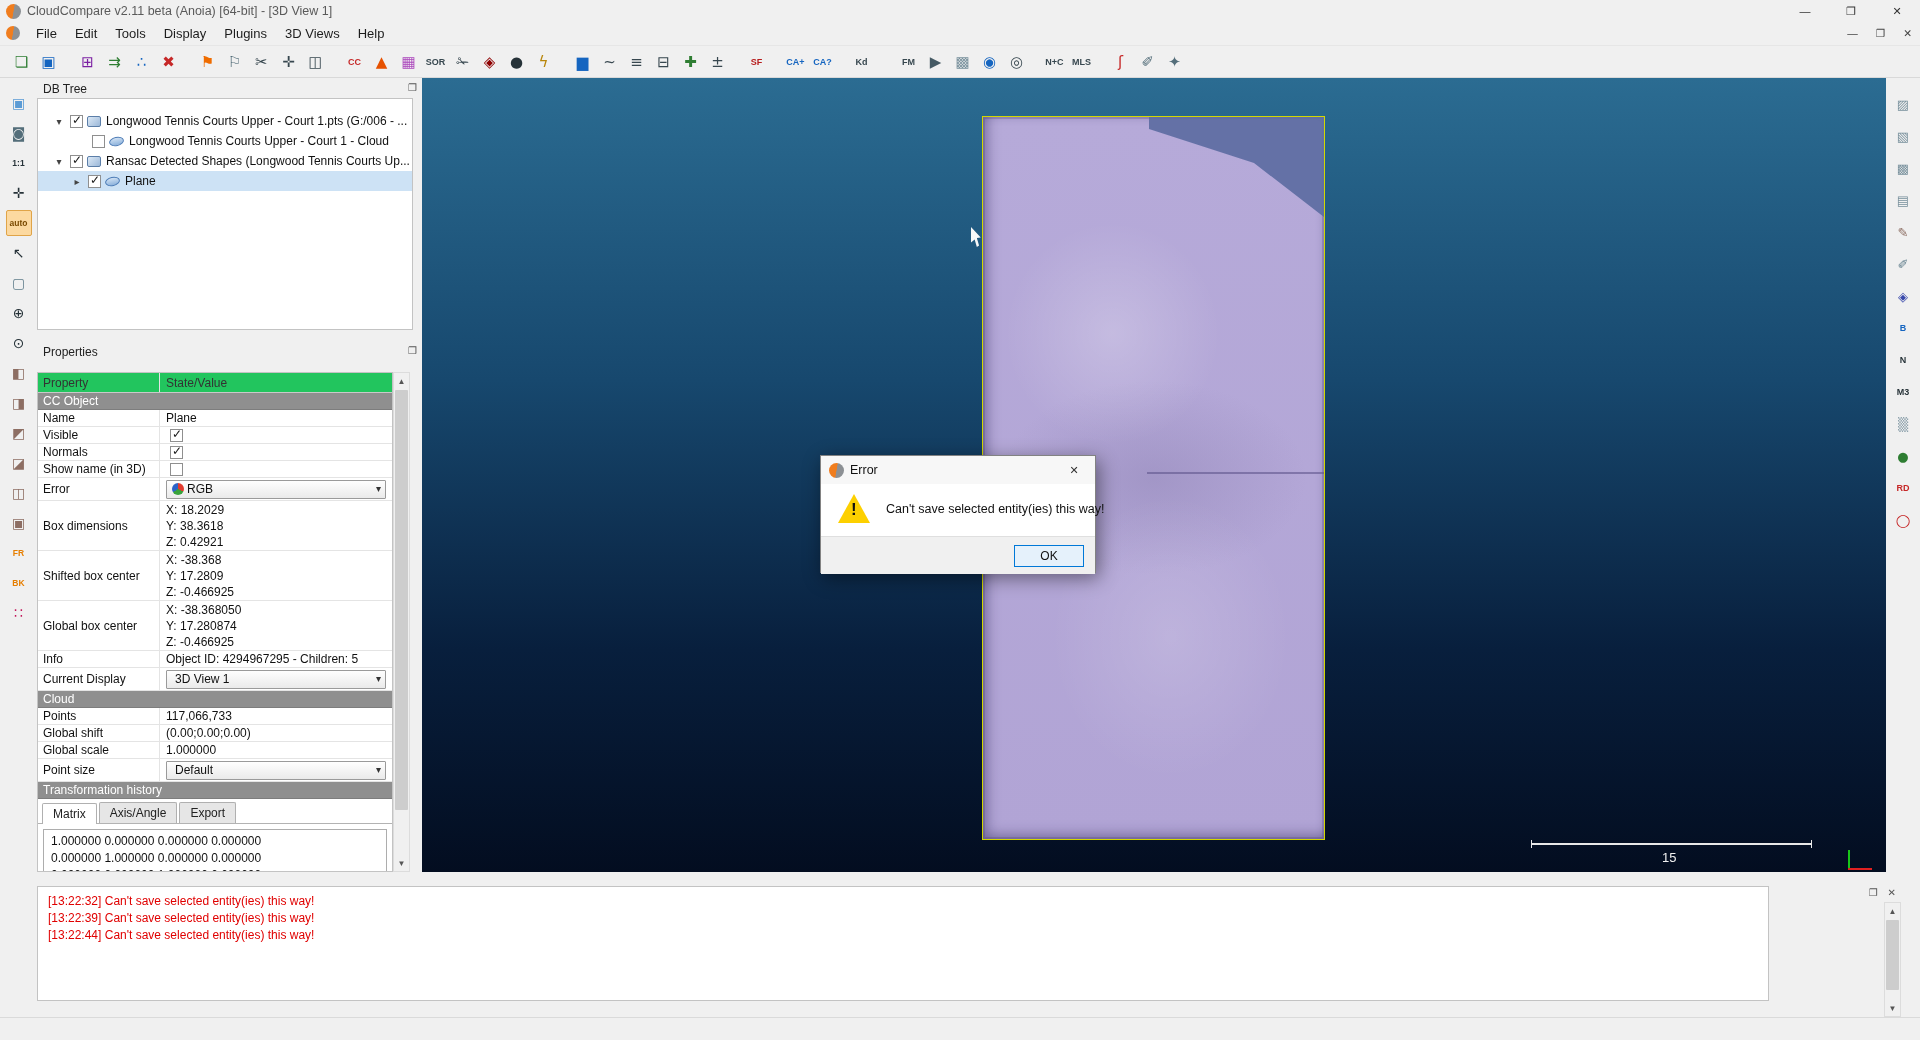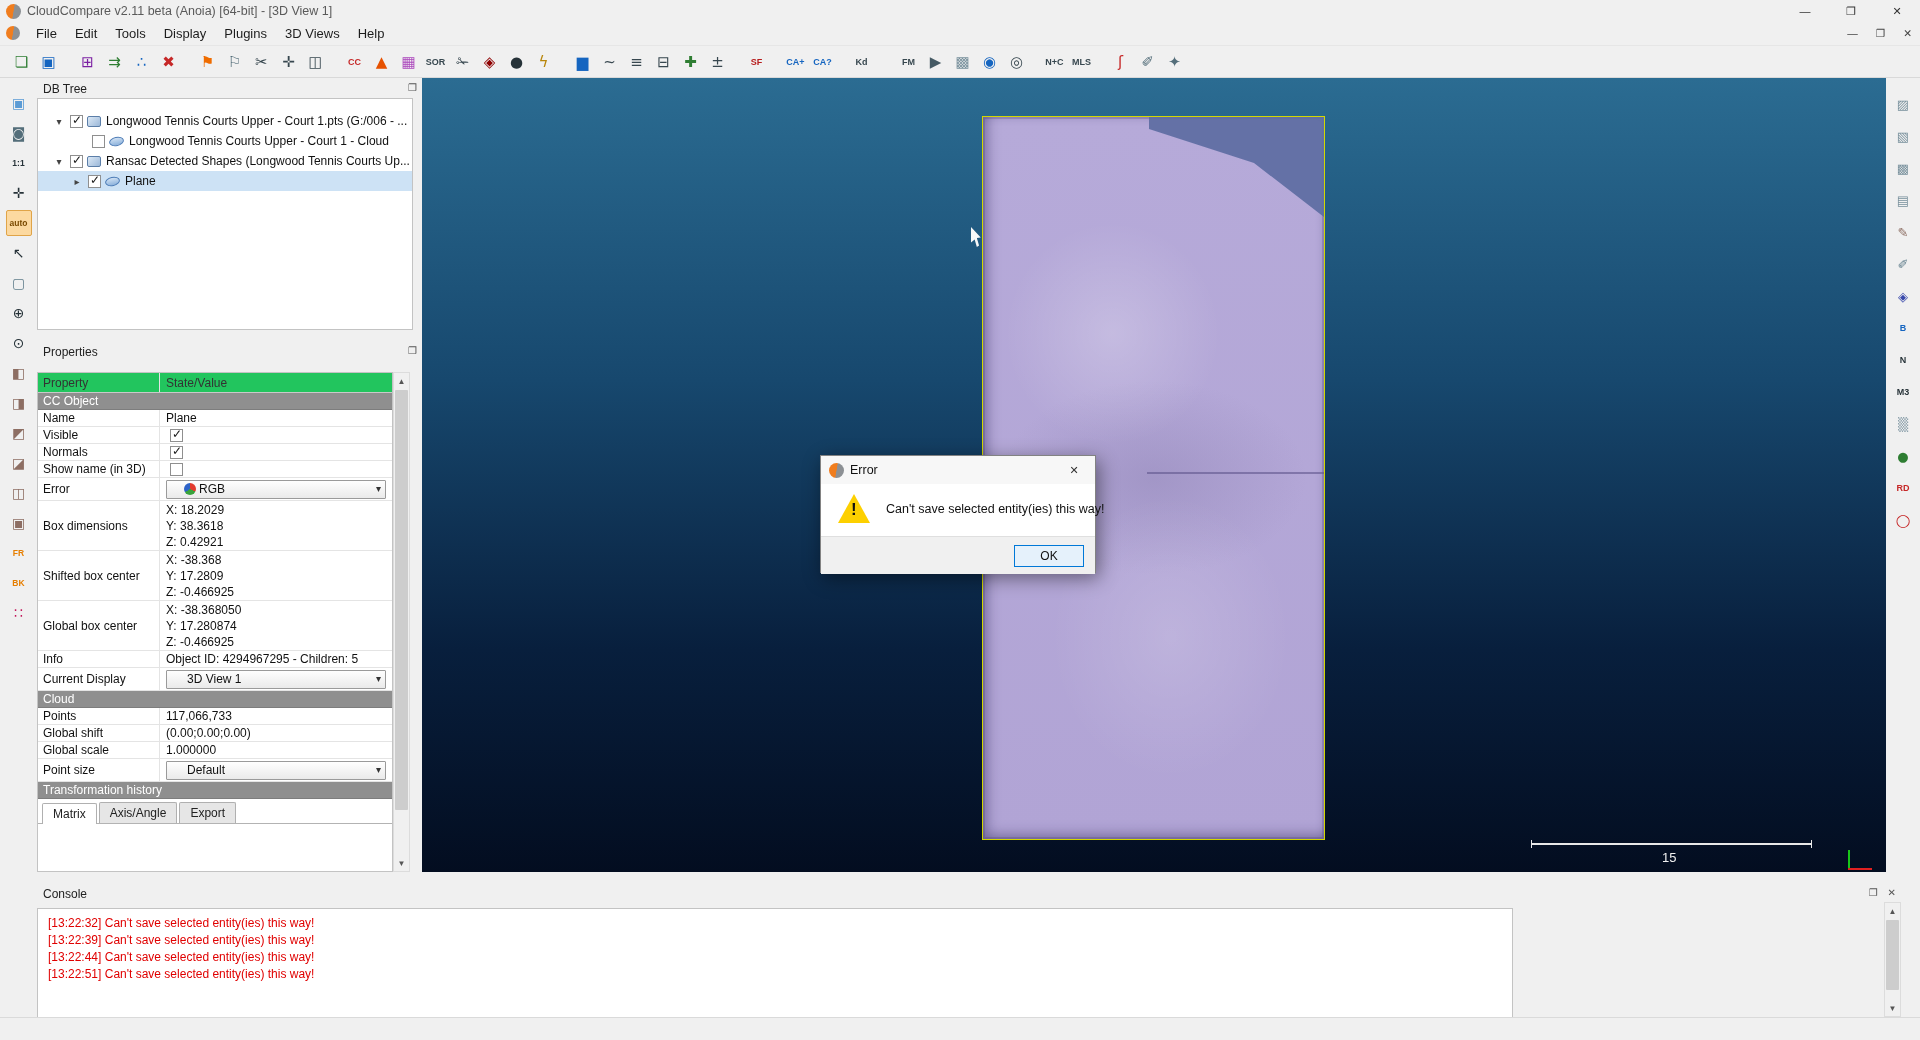--- a/index.html
+++ b/index.html
@@ -76,21 +76,21 @@
   .prow.r-combo{height:23px}
   .prow.r-multi{height:50px;align-items:flex-start}
   .plabel{width:122px;flex:0 0 auto;padding:1px 5px;border-right:1px solid #e4e4e4;overflow:hidden;white-space:nowrap;height:100%;
           display:flex;align-items:center}
   .prow.r-multi .plabel{align-items:center}
   .pvalue{flex:1;padding:1px 6px;overflow:hidden;white-space:nowrap;height:100%;display:flex;align-items:center}
   .pvalue.vstack{flex-direction:column;align-items:flex-start;justify-content:center;gap:0}
   .pvalue.vstack div{line-height:16px}
   .psection{height:17px;background:#8f8f8f;color:#fff;font-size:12px;padding:1px 5px;border-bottom:1px solid #7d7d7d}
   .combo{flex:1;height:19px;border:1px solid #9a9a9a;background:linear-gradient(#fefefe,#eaeaea);
-         display:flex;align-items:center;padding:0 17px;position:relative;border-radius:1px}
+         display:flex;align-items:center;padding:0 5px;position:relative;border-radius:1px}
   .combo .combo-text{font-size:12px;margin-left:3px}
   .combo .combo-arrow{position:absolute;right:4px;top:2px;font-size:10px;color:#333}
   .rgb-dot{width:12px;height:12px;border-radius:50%;flex:0 0 auto;
            background:conic-gradient(#e23b2e 0 33%,#39a23c 33% 66%,#2d63c8 66% 100%)}
   .tabsbar{display:flex;padding:3px 0 0 4px;border-bottom:1px solid #b3b3b3;background:#fff}
   .tab{padding:3px 10px;font-size:12px;border:1px solid #b0b0b0;border-bottom:none;background:#e6e6e6;
        margin-right:2px;border-radius:2px 2px 0 0;color:#222}
   .tab.active{background:#fff;position:relative;top:1px}
   .matrix-box{margin:5px 5px 0 5px;border:1px solid #adadad;background:#fff;padding:3px 7px;height:46px;
               overflow:hidden;font-size:12px;line-height:17px;white-space:nowrap}
@@ -144,21 +144,21 @@
   .warn-tri{position:absolute;left:17px;top:10px;width:0;height:0;border-left:16px solid transparent;
             border-right:16px solid transparent;border-bottom:29px solid #fdd000}
   .warn-tri::after{content:"!";position:absolute;left:-3px;top:6px;font-weight:bold;font-size:17px;color:#111}
   .dialog-msg{position:absolute;left:65px;top:18px;font-size:12.5px;color:#111;white-space:nowrap}
   .dialog-btnrow{height:38px;background:#f0f0f0;border-top:1px solid #dfdfdf;position:relative}
   .ok-btn{position:absolute;right:11px;top:8px;width:70px;height:22px;background:#e5f1fb;border:1px solid #0078d7;
           font-size:12px;display:flex;align-items:center;justify-content:center;color:#111}
 
   
   .console-panel{position:absolute;left:37px;top:885px;width:1864px;height:132px}
-  .console-content{position:absolute;left:0;top:23px;width:1476px;height:115px;background:#fff;border:1px solid #c3c3c3;
+  .console-content{position:absolute;left:0;top:1px;width:1732px;height:115px;background:#fff;border:1px solid #c3c3c3;
                    overflow:hidden;padding:6px 0 0 10px}
   .console-line{font-size:12px;line-height:17px;color:#e00000;white-space:nowrap}
   .statusbar{position:absolute;left:0;top:1017px;width:1920px;height:23px;background:#f0f0f0;border-top:1px solid #dadada}
 </style>
 </head>
 <body>
 
 <div id="app">
 
   <div class="titlebar">
@@ -417,20 +417,25 @@
         </div>
       </div>
 
       <div class="psection">Transformation history</div>
 
       <div class="tabsbar">
         <span class="tab active">Matrix</span>
         <span class="tab">Axis/Angle</span>
         <span class="tab">Export</span>
       </div>
+      <div class="matrix-box">
+        <div>1.000000 0.000000 0.000000 0.000000</div>
+        <div>0.000000 1.000000 0.000000 0.000000</div>
+        <div>0.000000 0.000000 1.000000 0.000000</div>
+      </div>
     </div>
 
     <div class="vscroll props-scroll">
       <span class="arrow up">▲</span>
       <span class="thumb"></span>
       <span class="arrow down">▼</span>
     </div>
   </div>
 
   <div class="viewport">
@@ -466,21 +471,20 @@
       <span class="dock-icons">
         <span>❐</span>
         <span>✕</span>
       </span>
     </div>
     <div class="console-content">
 
     <div class="console-line">[13:22:32] Can't save selected entity(ies) this way!</div>
         <div class="console-line">[13:22:39] Can't save selected entity(ies) this way!</div>
         <div class="console-line">[13:22:44] Can't save selected entity(ies) this way!</div>
-        <div class="console-line">[13:22:51] Can't save selected entity(ies) this way!</div>
       </div>
     <div class="vscroll console-scroll">
       <span class="arrow up">▲</span>
       <span class="thumb"></span>
       <span class="arrow down">▼</span>
     </div>
   </div>
 
   <div class="statusbar"></div>
 

